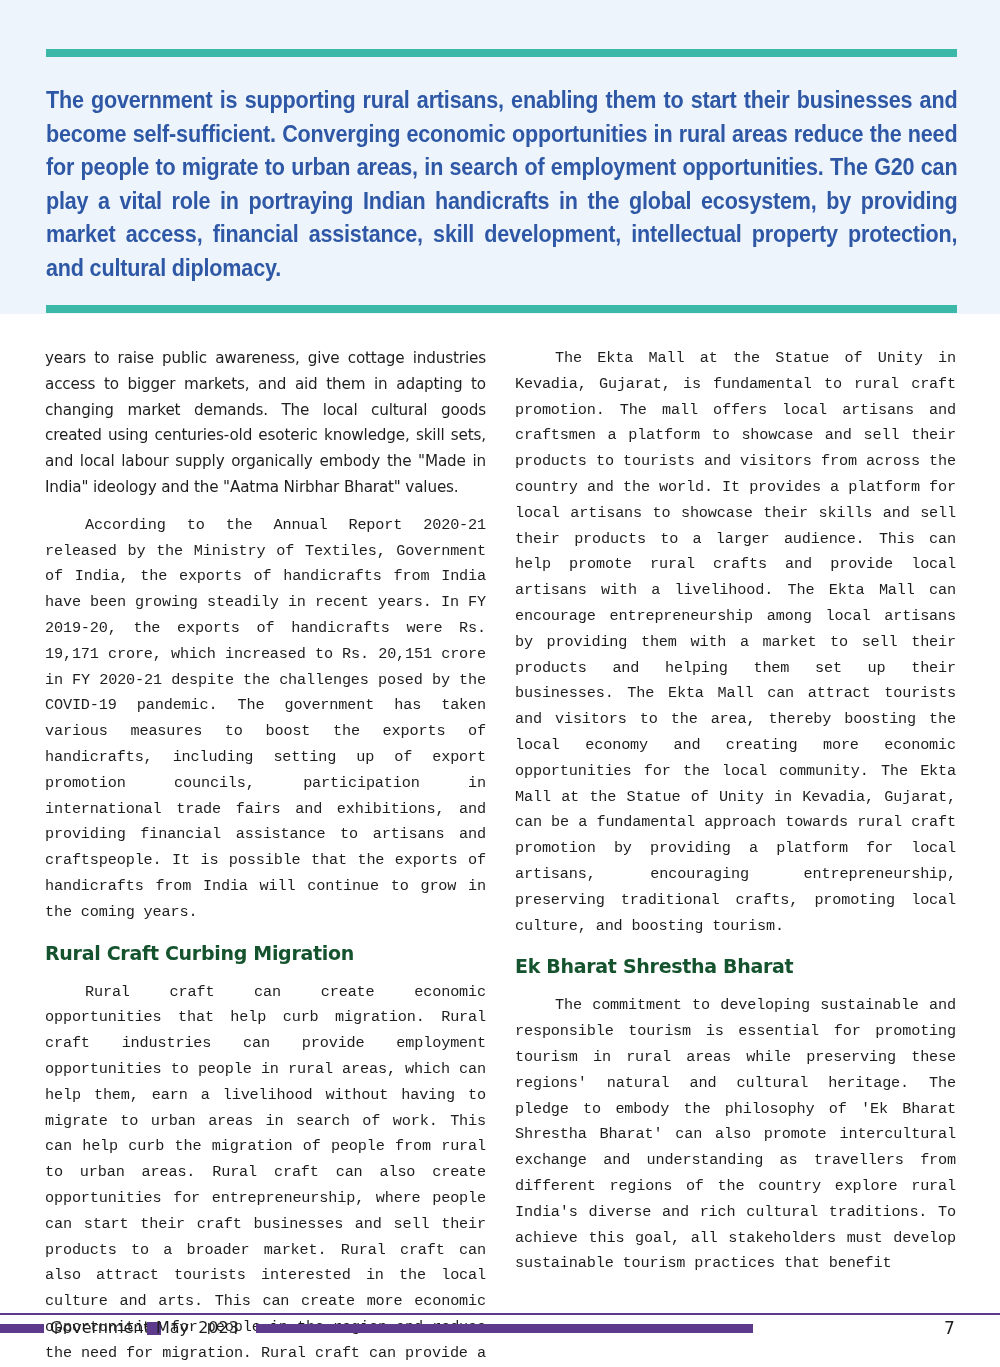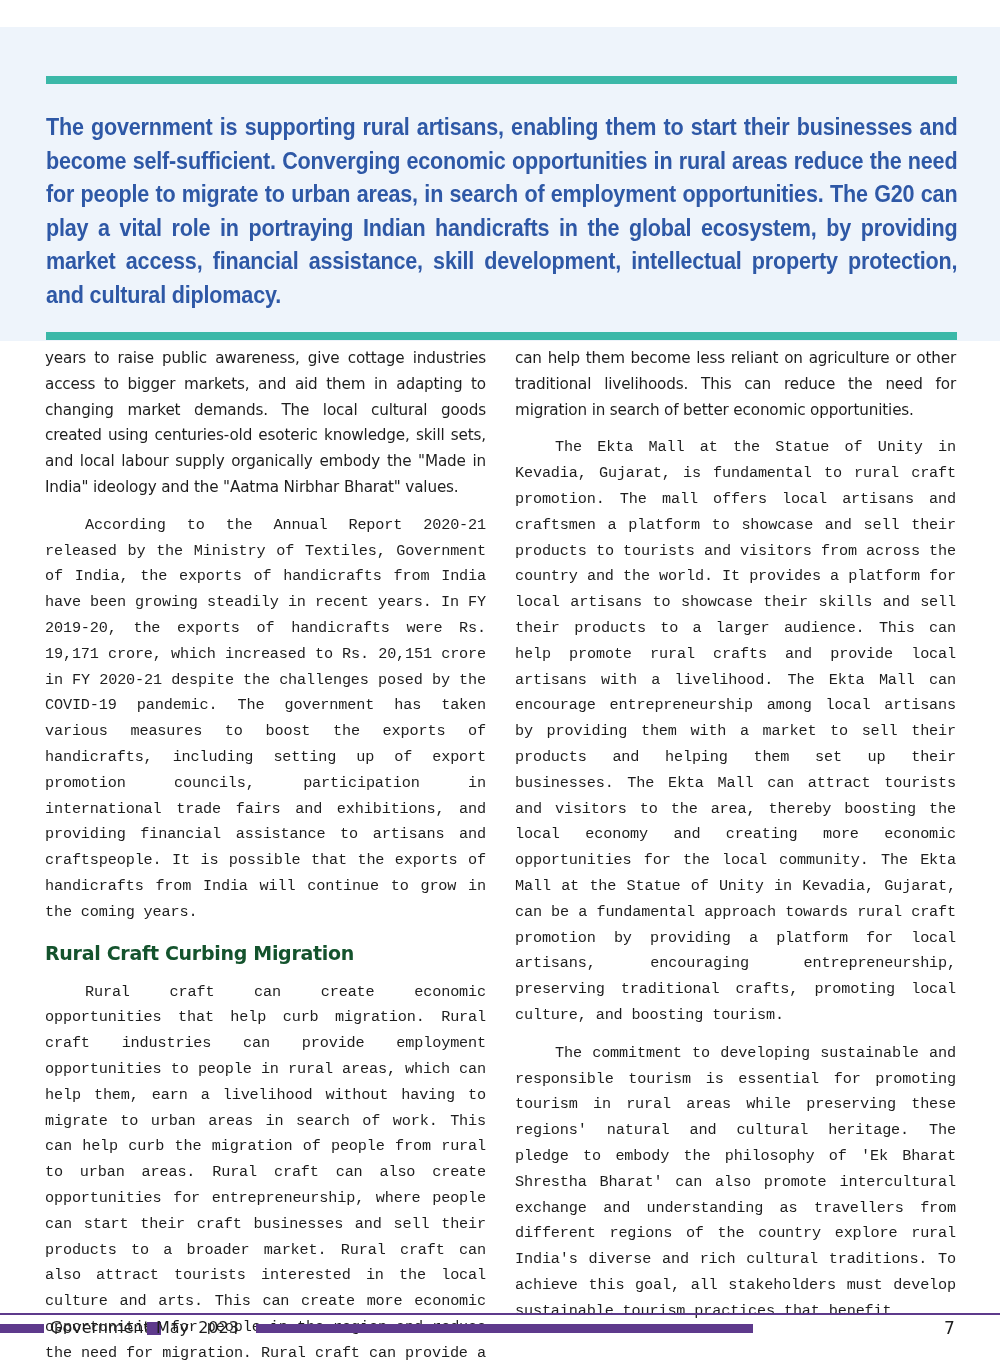--- a/index.html
+++ b/index.html
@@ -14,21 +14,20 @@
       overflow: hidden;
       font-family: "Liberation Sans", sans-serif;
       color: #1e1e1e;
     }
     .callout {
       position: absolute;
       left: 0; top: 0;
       width: 1000px;
       height: 314px;
       background: #eef4fb;
-      margin-top: 27px;
     }
     .teal-rule {
       position: absolute;
       left: 46px;
       width: 911px;
       height: 8px;
       background: #3bb8a8;
     }
     .teal-rule.top { top: 49px; }
     .teal-rule.bottom { top: 305px; }
@@ -117,22 +116,22 @@
 </div>
 
 <div class="column left">
   <p>years to raise public awareness, give cottage industries access to bigger markets, and aid them in adapting to changing market demands. The local cultural goods created using centuries-old esoteric knowledge, skill sets, and local labour supply organically embody the "Made in India" ideology and the "Aatma Nirbhar Bharat" values.</p>
   <p class="indent">According to the Annual Report 2020-21 released by the Ministry of Textiles, Government of India, the exports of handicrafts from India have been growing steadily in recent years. In FY 2019-20, the exports of handicrafts were Rs. 19,171 crore, which increased to Rs. 20,151 crore in FY 2020-21 despite the challenges posed by the COVID-19 pandemic. The government has taken various measures to boost the exports of handicrafts, including setting up of export promotion councils, participation in international trade fairs and exhibitions, and providing financial assistance to artisans and craftspeople. It is possible that the exports of handicrafts from India will continue to grow in the coming years.</p>
   <h2>Rural Craft Curbing Migration</h2>
   <p class="indent">Rural craft can create economic opportunities that help curb migration. Rural craft industries can provide employment opportunities to people in rural areas, which can help them, earn a livelihood without having to migrate to urban areas in search of work. This can help curb the migration of people from rural to urban areas. Rural craft can also create opportunities for entrepreneurship, where people can start their craft businesses and sell their products to a broader market. Rural craft can also attract tourists interested in the local culture and arts. This can create more economic opportunities for people in the region and reduce the need for migration. Rural craft can provide a source of income diversification for people in rural areas, which</p>
 </div>
 
 <div class="column right">
-  <p>can help them become less reliant on agriculture or other traditional livelihoods. This can reduce the need for migration in search of better economic opportunities.</p>
   <p class="indent">The Ekta Mall at the Statue of Unity in Kevadia, Gujarat, is fundamental to rural craft promotion. The mall offers local artisans and craftsmen a platform to showcase and sell their products to tourists and visitors from across the country and the world. It provides a platform for local artisans to showcase their skills and sell their products to a larger audience. This can help promote rural crafts and provide local artisans with a livelihood. The Ekta Mall can encourage entrepreneurship among local artisans by providing them with a market to sell their products and helping them set up their businesses. The Ekta Mall can attract tourists and visitors to the area, thereby boosting the local economy and creating more economic opportunities for the local community. The Ekta Mall at the Statue of Unity in Kevadia, Gujarat, can be a fundamental approach towards rural craft promotion by providing a platform for local artisans, encouraging entrepreneurship, preserving traditional crafts, promoting local culture, and boosting tourism.</p>
+  <h2>Ek Bharat Shrestha Bharat</h2>
   <p class="indent">The commitment to developing sustainable and responsible tourism is essential for promoting tourism in rural areas while preserving these regions' natural and cultural heritage. The pledge to embody the philosophy of 'Ek Bharat Shrestha Bharat' can also promote intercultural exchange and understanding as travellers from different regions of the country explore rural India's diverse and rich cultural traditions. To achieve this goal, all stakeholders must develop sustainable tourism practices that benefit</p>
 </div>
 
 <div class="footer-thin"></div>
 <div class="footer-bar a"></div>
 <span class="footer-text mag">Government</span>
 <div class="footer-square"></div>
 <span class="footer-text date">May 2023</span>
 <div class="footer-bar b"></div>
 <span class="footer-text page">7</span>

